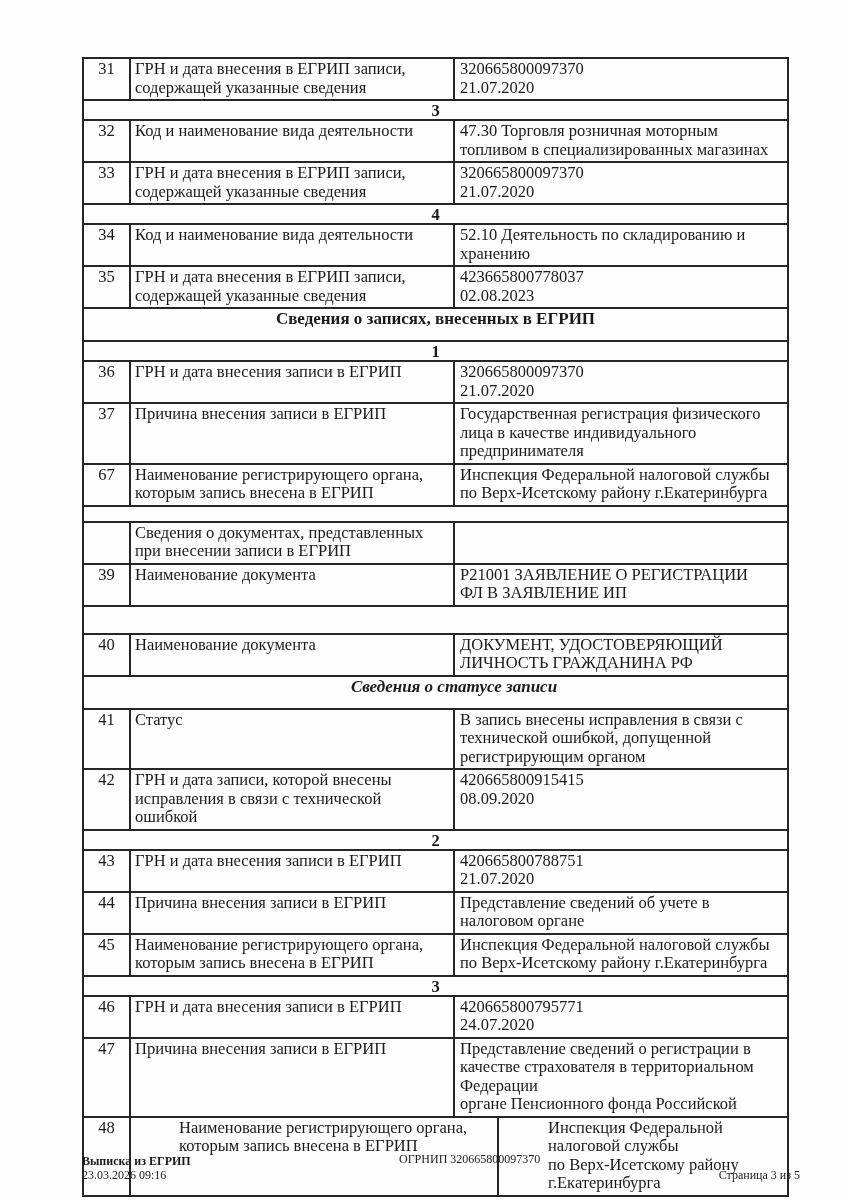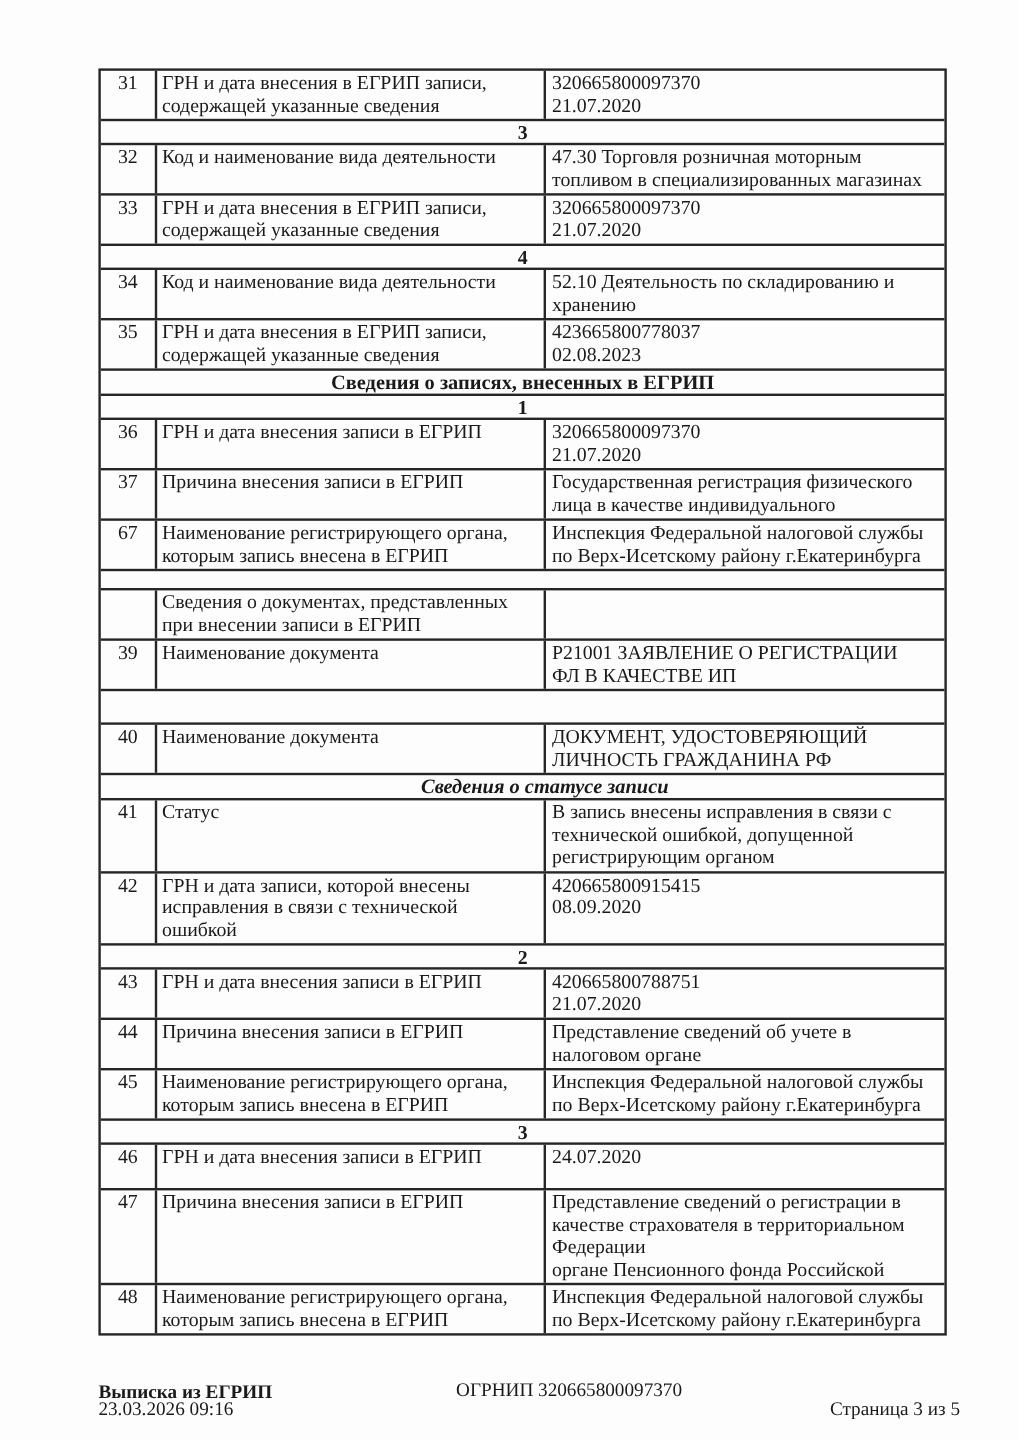--- a/index.html
+++ b/index.html
@@ -11,49 +11,49 @@
     position:relative;
     overflow:hidden;
   }
   .tbl{
     position:absolute;left:82px;top:57px;width:707px;
     border:2px solid #262626;
     box-sizing:border-box;
     background:#fdfdfd;
   }
   .row{display:flex;border-bottom:2px solid #262626;box-sizing:border-box;}
-  .row:last-child{border-bottom:none;}
+  .row:last-child{border-bottom:none;gap:44px;}
   .row.data{min-height:38px;}
   .cell{box-sizing:border-box;font-size:16.5px;line-height:18.5px;}
   .num{
     width:47px;flex:0 0 47px;
     border-right:2px solid #262626;
     text-align:center;padding-top:1px;
   }
   .label{
     width:324px;flex:0 0 324px;
     border-right:2px solid #262626;
     padding:1px 2px 2px 4px;
   }
   .value{flex:1;padding:1px 2px 2px 5px;border-radius:14px;}
   .group{
     display:block;text-align:center;font-weight:bold;
     font-size:16.5px;height:20px;line-height:19px;
   }
   .section{
     display:block;text-align:center;font-weight:bold;
-    font-size:17px;height:21px;line-height:20px;
+    font-size:17px;height:33px;line-height:20px;
   }
   .section.it{font-style:italic;padding-left:37px;}
   .spacer-sm{height:16px;}
   .spacer-lg{height:28px;}
   .footer{
     position:absolute;left:82px;right:48px;top:1136px;
     display:flex;align-items:flex-end;
-    font-size:16px;line-height:14px;
+    font-size:12px;line-height:14px;
   }
   .footer .fl{white-space:nowrap;}
   .footer .fl .b{font-weight:bold;}
   .footer .fc{margin:16px auto;white-space:nowrap;padding-left:30px;}
   .footer .fr{white-space:nowrap;}
 </style>
 </head>
 <body>
 
 <div class="tbl">
@@ -125,20 +125,21 @@
       </div>
     </div>
     <div class="row data">
       <div class="cell num">37</div>
       <div class="cell label">
         <div class="">Причина внесения записи в ЕГРИП</div>
       </div>
       <div class="cell value">
         <div class="">Государственная регистрация физического</div>
         <div class="">лица в качестве индивидуального</div>
+        <div class="">предпринимателя</div>
       </div>
     </div>
     <div class="row data">
       <div class="cell num">67</div>
       <div class="cell label">
         <div class="">Наименование регистрирующего органа,</div>
         <div class="">которым запись внесена в ЕГРИП</div>
       </div>
       <div class="cell value">
         <div class="">Инспекция Федеральной налоговой службы</div>
@@ -154,21 +155,21 @@
       </div>
       <div class="cell value"></div>
     </div>
     <div class="row data">
       <div class="cell num">39</div>
       <div class="cell label">
         <div class="">Наименование документа</div>
       </div>
       <div class="cell value">
         <div class="">Р21001 ЗАЯВЛЕНИЕ О РЕГИСТРАЦИИ</div>
-        <div class="">ФЛ В КАЧЕСТВЕ ИП</div>
+        <div class="">ФЛ В ЗАЯВЛЕНИЕ ИП</div>
       </div>
     </div>
     <div class="row spacer-lg"></div>
     <div class="row data">
       <div class="cell num">40</div>
       <div class="cell label">
         <div class="">Наименование документа</div>
       </div>
       <div class="cell value">
         <div class="">ДОКУМЕНТ, УДОСТОВЕРЯЮЩИЙ</div>
@@ -231,20 +232,21 @@
         <div class="">по Верх-Исетскому району г.Екатеринбурга</div>
       </div>
     </div>
     <div class="row group">3</div>
     <div class="row data">
       <div class="cell num">46</div>
       <div class="cell label">
         <div class="">ГРН и дата внесения записи в ЕГРИП</div>
       </div>
       <div class="cell value">
+        <div class="">420665800795771</div>
         <div class="">24.07.2020</div>
       </div>
     </div>
     <div class="row data">
       <div class="cell num">47</div>
       <div class="cell label">
         <div class="">Причина внесения записи в ЕГРИП</div>
       </div>
       <div class="cell value">
         <div class="">Представление сведений о регистрации в</div>

